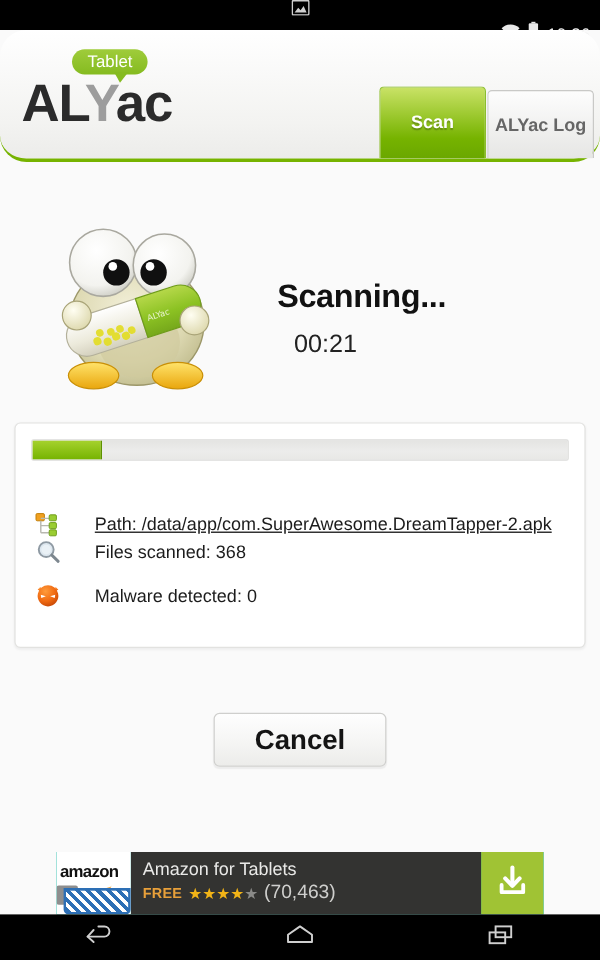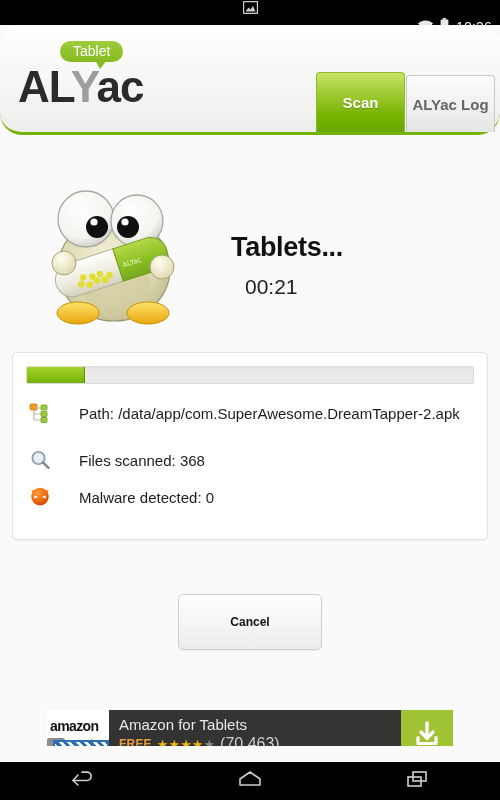--- a/index.html
+++ b/index.html
@@ -180,56 +180,56 @@
     box-sizing: border-box;
   }
 
   .row {
     position: absolute;
     left: 14px;
     display: flex;
     align-items: center;
     height: 26px;
   }
-  .row-1 { top: 47px; }
+  .row-1 { top: 71px; text-decoration: underline; }
   .row-2 { top: 94px; }
   .row-3 { top: 131px; }
   .row-icon {
     width: 26px; height: 26px;
     display: flex; align-items: center; justify-content: center;
     flex: 0 0 26px;
   }
   .row-text {
     margin-left: 26px;
     font-size: 15px;
     color: #1c1c1c;
     white-space: nowrap;
   }
 
   .cancel-btn {
     position: absolute;
     left: 178px; top: 455px;
-    width: 144px; height: 56px;
+    width: 144px; height: 45px;
     background: linear-gradient(#fefefe, #f6f6f5 50%, #ececea);
     border: 1px solid #cfcfcd;
     border-radius: 5px;
     font-family: "Liberation Sans", sans-serif;
-    font-size: 12px;
+    font-size: 23px;
     font-weight: bold;
     color: #141414;
     box-sizing: border-box;
     cursor: pointer;
     box-shadow: 0 1px 1px rgba(0,0,0,.06);
   }
 
   
   .ad {
     position: absolute;
     left: 47px; top: 710px;
-    width: 406px; height: 36px;
+    width: 406px; height: 52px;
     display: flex;
     overflow: hidden;
     background: #14b8a6;
   }
   .ad-logo {
     width: 62px; height: 52px;
     background: #fff;
     position: relative;
     flex: 0 0 62px;
     overflow: hidden;
@@ -434,21 +434,21 @@
             <circle cx="62" cy="92" r="3.2"></circle>
               <circle cx="71" cy="96" r="3.2"></circle>
           </g>
         </g>
 
         <circle cx="30" cy="86" r="12" fill="url(#handG)" stroke="#a8a377" stroke-width="1"></circle>
         <circle cx="128" cy="90" r="12" fill="url(#handG)" stroke="#a8a377" stroke-width="1"></circle>
       </svg>
     </div>
 
-    <div class="scan-title">Tablets...</div>
+    <div class="scan-title">Scanning...</div>
     <div class="scan-time">00:21</div>
 
     <div class="card">
 
       <div class="progress">
         <div class="progress-fill" id="progressFill" style="width: 13%;"></div>
       </div>
 
       <div class="row row-1">
         <span class="row-icon">

